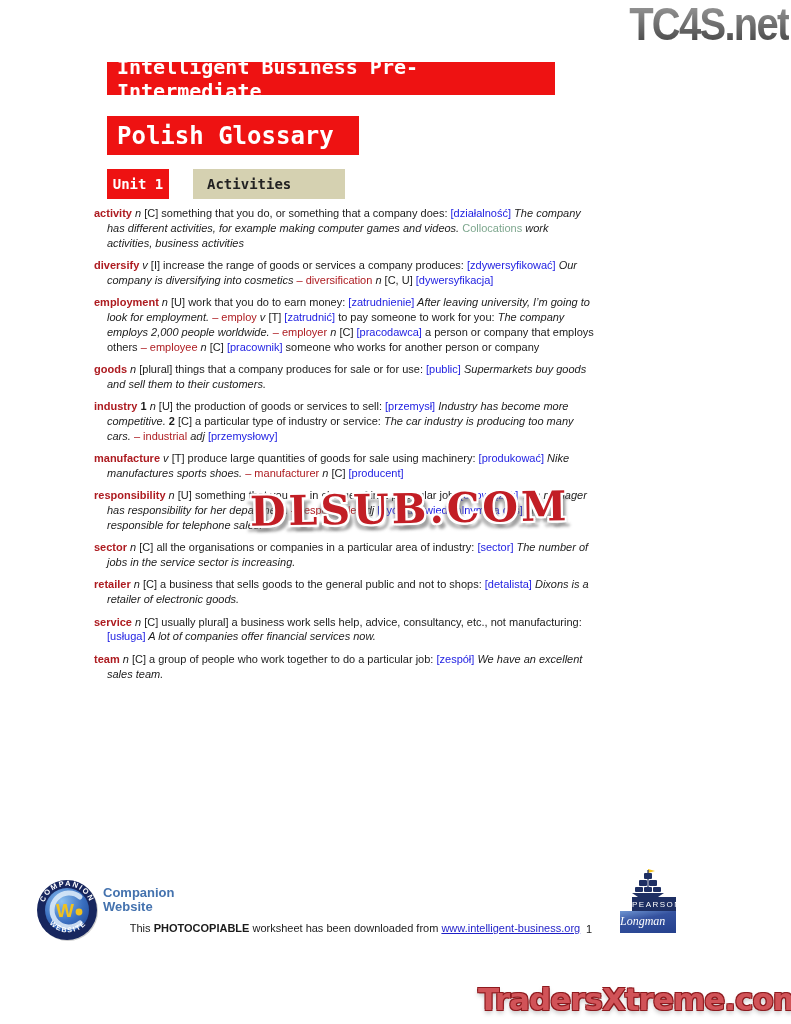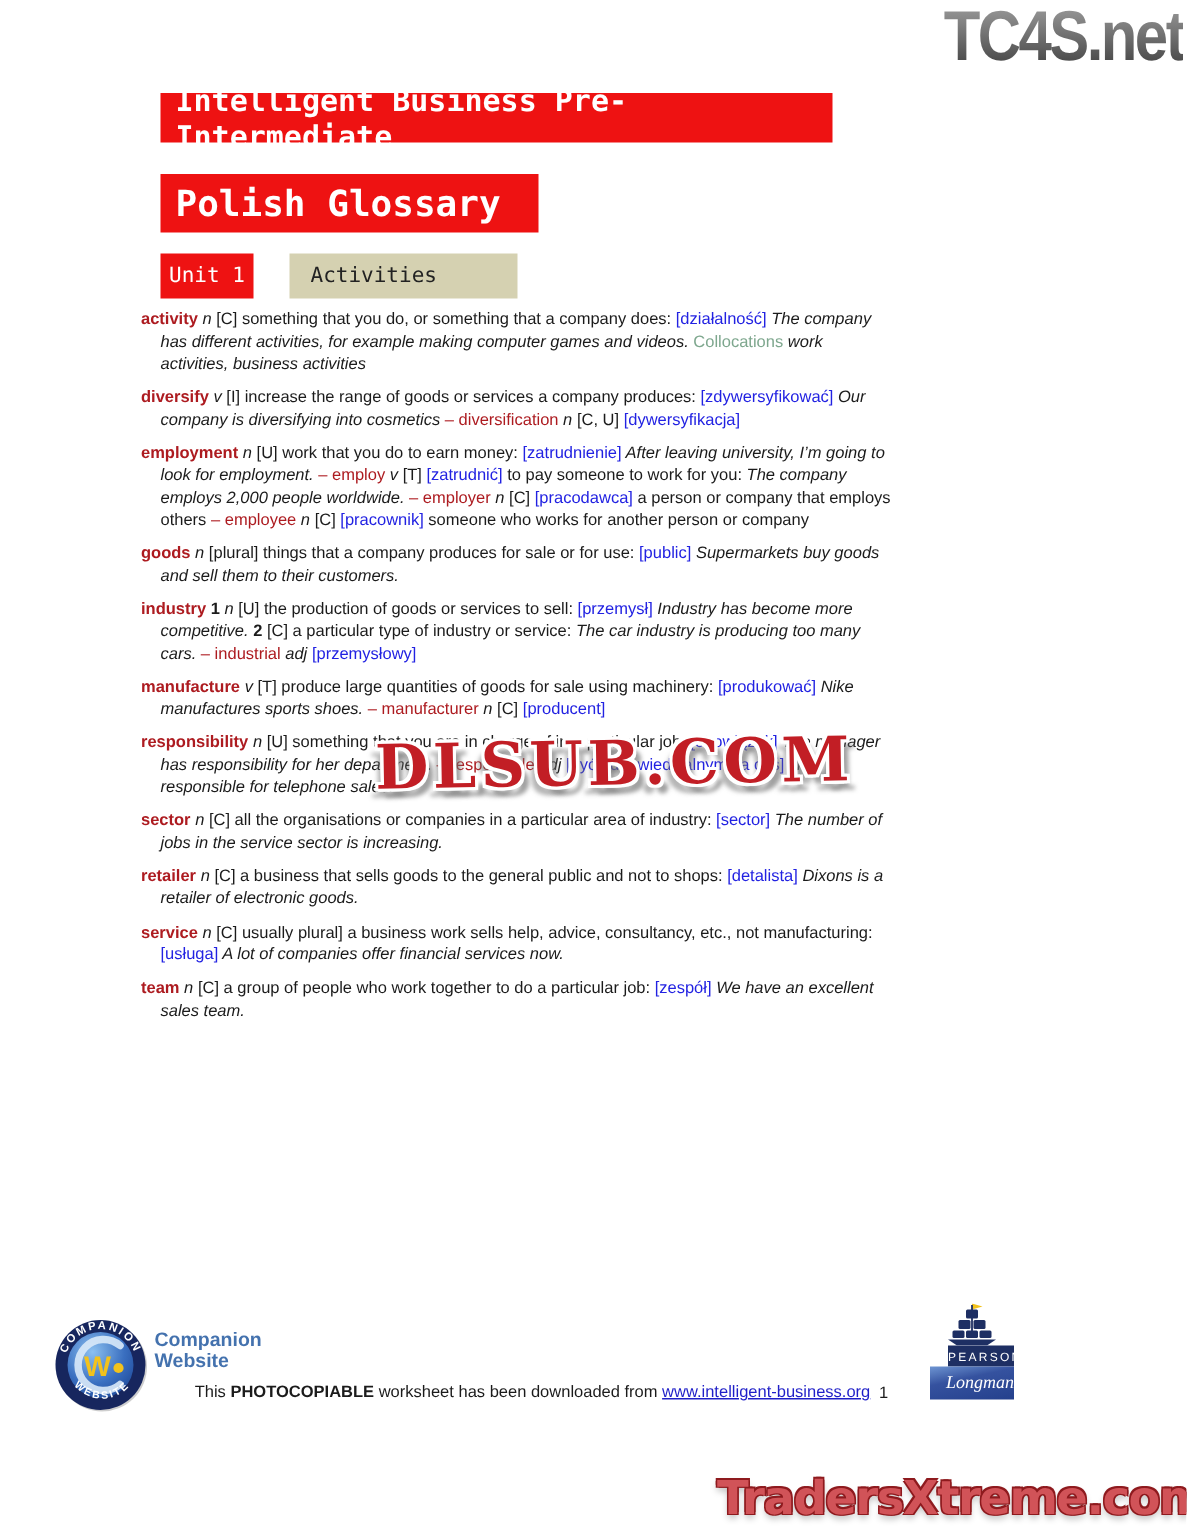--- a/index.html
+++ b/index.html
@@ -15,21 +15,21 @@
 
   
   .banner{position:absolute;left:107px;background:#ee1212;color:#fff;
           font-family:"DejaVu Sans Mono","Liberation Mono",monospace;font-weight:bold;
           display:flex;align-items:center;box-sizing:border-box;padding-left:10px;}
   .banner-series{top:62px;width:448px;height:33px;font-size:20px;letter-spacing:0px;}
   .banner-glossary{top:116px;width:252px;height:39px;font-size:24px;}
 
   
   .unit-bar{position:absolute;left:107px;top:169px;width:238px;height:30px;display:flex;
-            font-family:"DejaVu Sans Mono","Liberation Mono",monospace;font-weight:normal;}
+            font-family:"DejaVu Sans Mono","Liberation Mono",monospace;font-weight:bold;}
   .unit-label{background:#ee1212;color:#fff;width:62px;display:flex;align-items:center;
               justify-content:center;font-size:14px;}
   .unit-title{background:#d5d1b1;color:#222;flex:1;display:flex;align-items:center;
               padding-left:14px;font-size:14px;margin-left:24px;}
 
   
   .entries{position:absolute;left:94px;top:206px;width:500px;box-sizing:border-box;
            padding-left:13px;font-size:11px;line-height:14.8px;}
   .entry{margin:0 0 7.6px 0;text-indent:-13px;}
   .seg-hw{color:#ad1b20;font-weight:bold;}
@@ -67,21 +67,21 @@
                 font-size:11px;line-height:15px;}
   .footer-link{color:#1f1fc8;text-decoration:underline;cursor:pointer;}
   .page-num{position:absolute;left:586px;top:923px;font-size:11px;}
 
   
   .pearson{position:absolute;left:620px;top:867px;width:56px;}
   .pearson-ship{height:30px;background:#fff;display:flex;align-items:flex-end;justify-content:center;}
   .pearson-name{background:#1e2f63;color:#fff;text-align:center;font-size:8px;
                 letter-spacing:1.5px;padding:3px 0 2px 0;font-family:"Liberation Sans",sans-serif;margin-left:12px;}
   .pearson-imprint{background:linear-gradient(168deg,#6e95d2 0%,#35529f 38%,#24408c 100%);
-                   color:#fff;text-align:right;font-size:12px;font-style:italic;
+                   color:#fff;text-align:left;font-size:12px;font-style:italic;
                    font-family:"Liberation Serif",serif;padding:3px 0 4px 0;}
 </style>
 </head>
 <body>
 
 <div id="page">
 
   <div class="tc4s">TC4S.net</div>
 
   <div class="banner banner-series">

